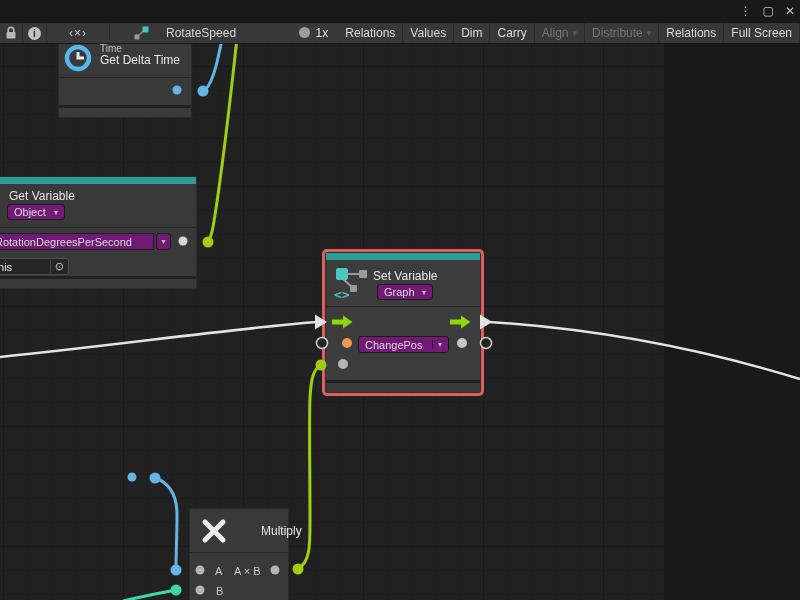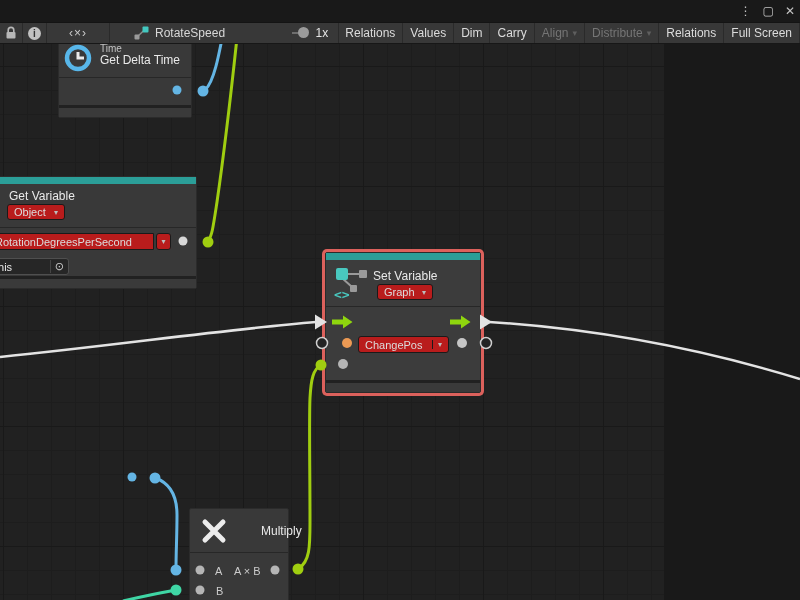--- a/index.html
+++ b/index.html
@@ -21,21 +21,21 @@
              border-top:1px solid #141414; border-bottom:1px solid #171717;
              display:flex; align-items:stretch; color:#d8d8d8; font-size:12px; white-space:nowrap; overflow:hidden; }
   .tbtn { display:flex; align-items:center; justify-content:center; padding:0 7px;
           border-right:1px solid #2a2a2a; color:#dcdcdc; }
   .tbtn.icon-btn { padding:0 5px; }
   .tbtn.wide { padding:0 22px; color:#c9c9c9; letter-spacing:1px; }
   .tbtn.disabled { color:#757575; }
   .tbtn .caret { font-size:9px; margin-left:4px; color:#9a9a9a; }
   .tbtn.disabled .caret { color:#5f5f5f; }
   .tb-plain { display:flex; align-items:center; }
-  .graph-ref { margin-left:24px; gap:6px; }
+  .graph-ref { margin-left:24px; gap:17px; }
   .zoom-label { margin-left:26px; color:#eab308;margin-top:28px; }
   .zoom-track { width:96px; height:2px; background:#6e6e6e; margin:0 0 0 10px; align-self:center; position:relative; }
   .zoom-thumb { position:absolute; right:-2px; top:-5px; width:11px; height:11px; border-radius:50%; background:#9b9b9b; }
   .zoom-value { margin:0 10px 0 8px; color:#e5e5e5; }
   .sep-gap { width:1px; background:#2a2a2a; }
   .info-circle { width:13px; height:13px; border-radius:50%; background:#c2c2c2; color:#333;
                  font-size:10px; font-weight:bold; display:flex; align-items:center; justify-content:center; font-style:normal; }
 
   
   .canvas { position:absolute; left:0; right:0; top:44px; bottom:0; overflow:hidden; }
@@ -51,21 +51,21 @@
   .wires { position:absolute; left:0; top:0; z-index:5; pointer-events:none; }
 
   
   .node { position:absolute; background:#393939; border:1px solid #2b2b2b; border-radius:2px; z-index:2; }
   .node .divider { position:absolute; left:0; right:0; height:1px; background:#272727; }
   .node .footer { position:absolute; left:0; right:0; bottom:0; height:12px;
                   border-top:3px solid #212121; background:#3a3a3a; }
   .tealbar { position:absolute; left:0; right:0; top:0; height:7px; background:#2b9e98; }
   .ntitle { position:absolute; color:#e9e9e9; font-size:12px; }
   .nsub { position:absolute; color:#c3c3c3; font-size:10px; }
-  .dd { position:absolute; background:#b91c1c; border:1px solid #1a1a1a; border-radius:3px;
+  .dd { position:absolute; background:#701a75; border:1px solid #1a1a1a; border-radius:3px;
         color:#dcdcdc; font-size:11px; display:flex; align-items:center; padding:0 6px; gap:5px; }
   .dd .caret { font-size:8px; color:#bdbdbd; margin-left:auto; }
   .plabel { position:absolute; color:#cccccc; font-size:11px; }
 
   .selected { box-shadow:0 0 0 3px #dc615c; }
 
   .field { position:absolute; background:#262626; border:1px solid #4f4f4f; border-radius:3px;
            color:#e6e6e6; font-size:11px; display:flex; align-items:center; }
 </style>
 </head>

